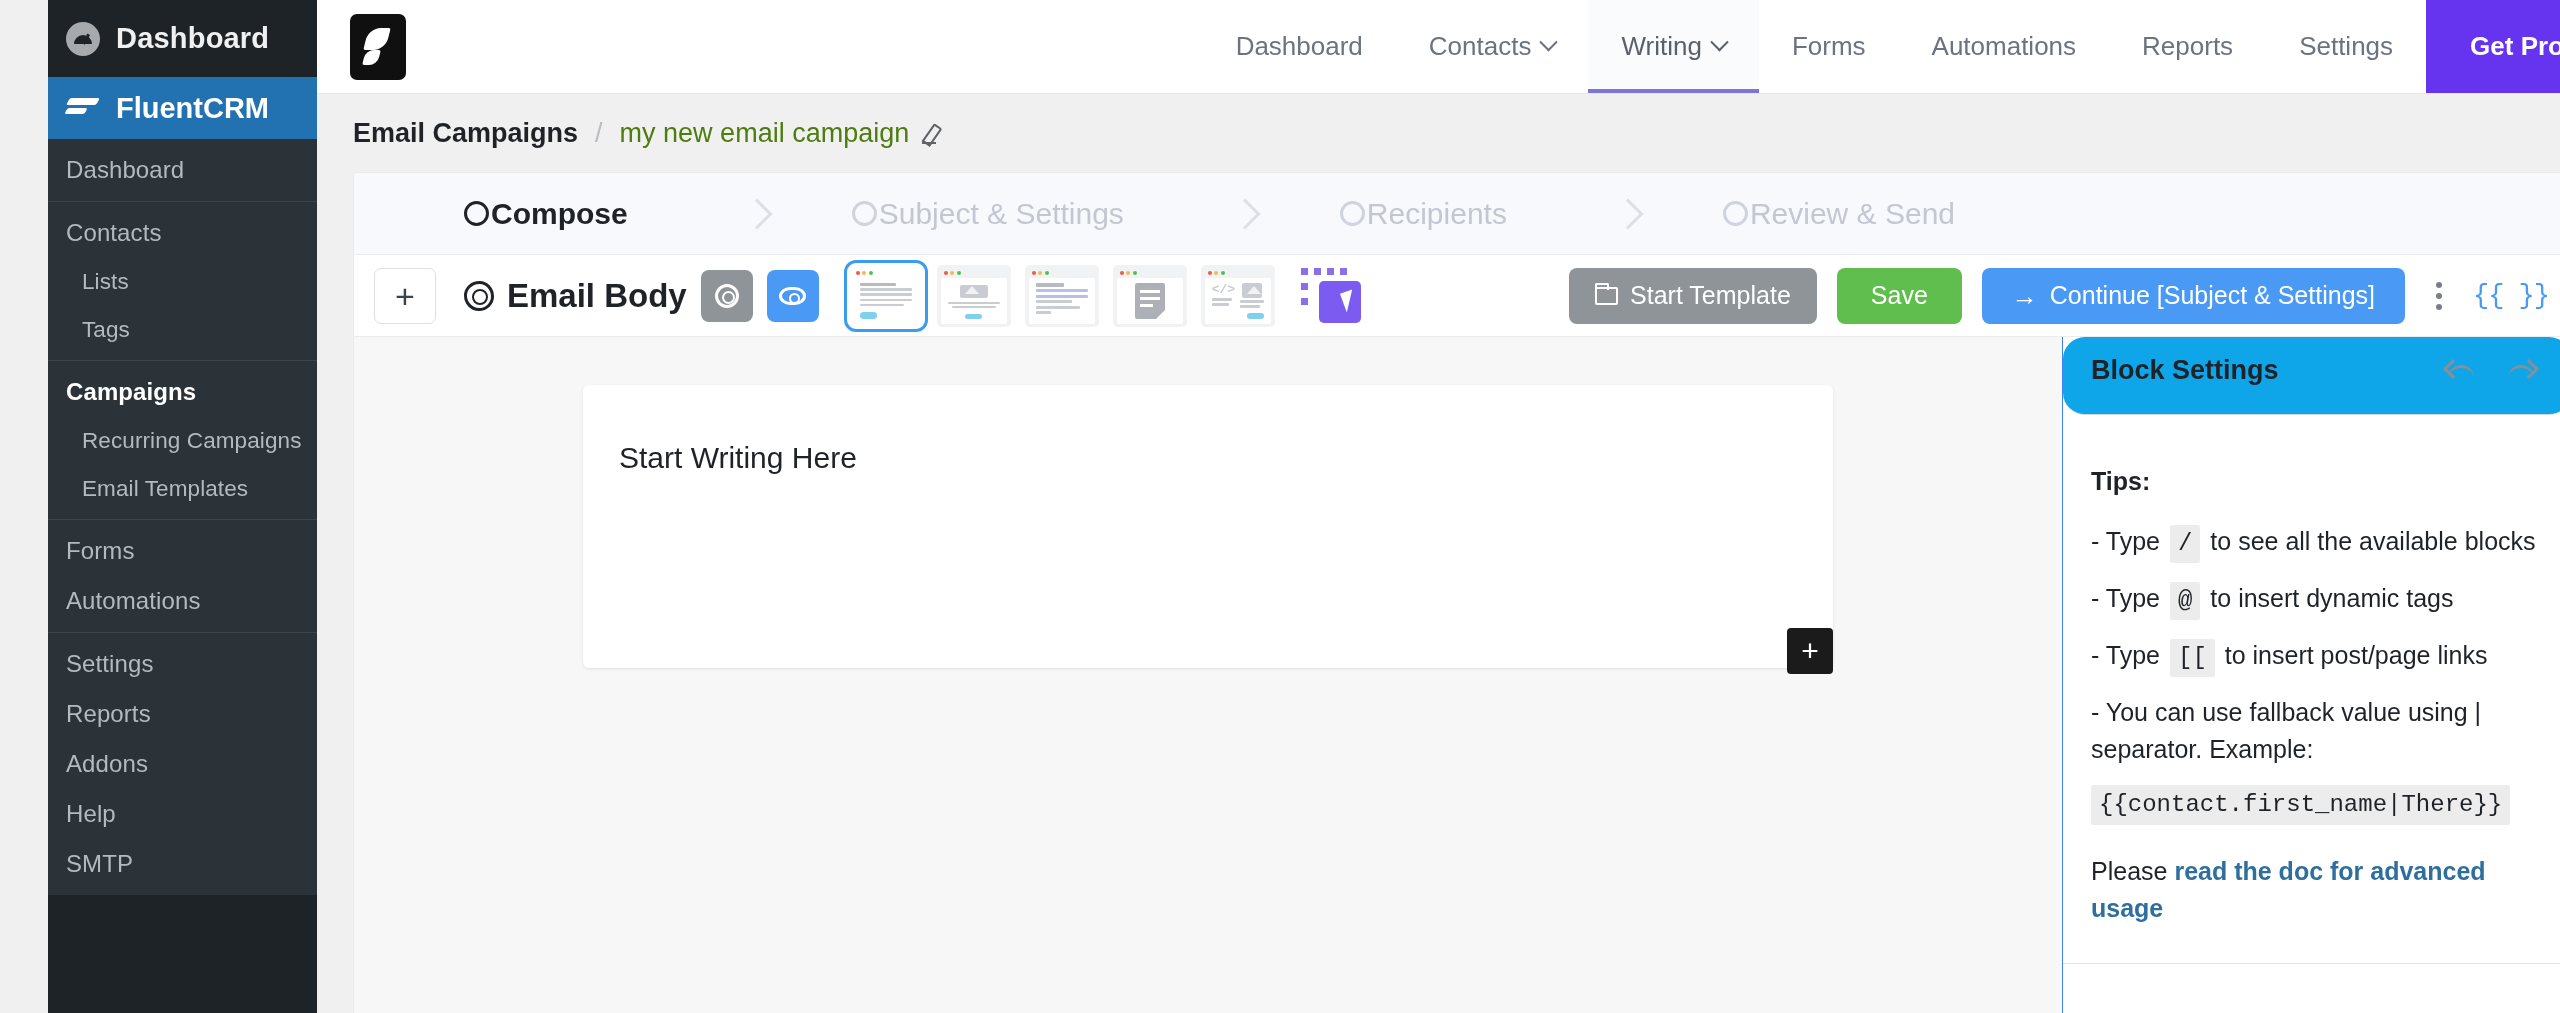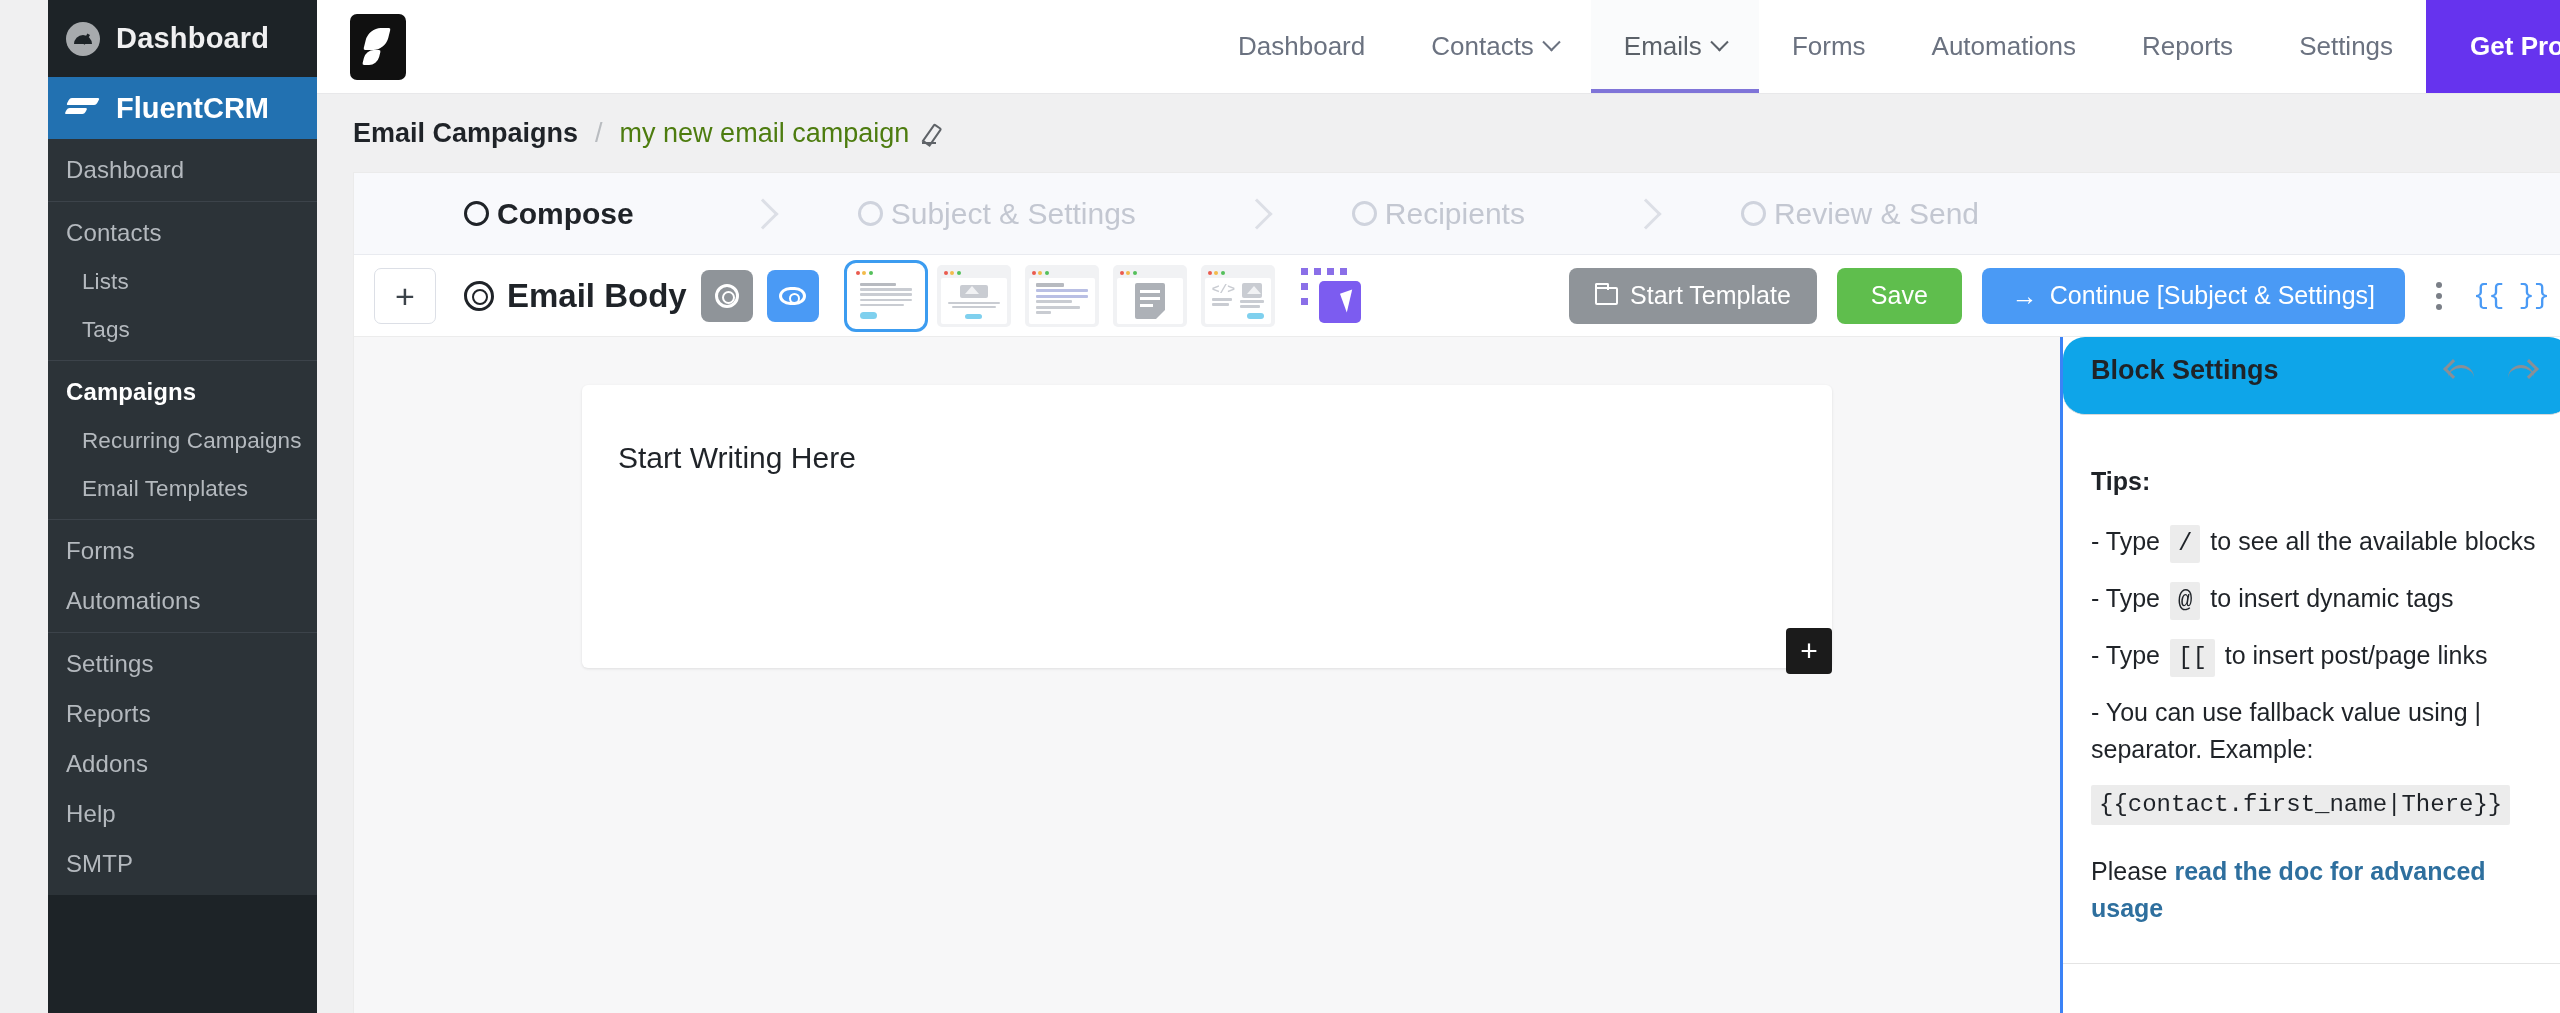--- a/index.html
+++ b/index.html
@@ -174,21 +174,21 @@
   }
 
   
   .steps {
     height: 82px; flex: 0 0 82px;
     background: #f8f9fc;
     display: flex; align-items: center;
     padding-left: 110px;
     border-bottom: 1px solid #e9ebf0;
   }
-  .step { display: flex; align-items: center; gap: 8px; }
+  .step { display: flex; align-items: center; gap: 2px; }
   .step .ring {
     width: 25px; height: 25px; border-radius: 50%;
     border: 3px solid #cfd3dd; flex: 0 0 25px;
   }
   .step .txt { font-size: 30px; color: #c3c7d1; white-space: nowrap; }
   .step.done .ring { border-color: #1f2328; }
   .step.done .txt { color: #1f2328; font-weight: bold; }
   .step-arrow {
     margin: 0 58px;
     width: 22px; height: 22px;
@@ -363,21 +363,21 @@
     font-family: "Liberation Mono", monospace; letter-spacing: -1px;
   }
 
   
   .work { flex: 1 1 auto; min-height: 0; display: flex; }
   .canvas-wrap {
     flex: 1 1 auto; min-width: 0;
     background: #f7f7f8;
     padding: 48px 0 0 0;
     display: flex; justify-content: center;
-    border-right: 3px solid #3b82f6;
+    border-right: 1px solid #3b82f6;
     overflow: hidden;
   }
   .email-card {
     width: 1250px; background: #fff;
     border-radius: 6px;
     box-shadow: 0 1px 3px rgba(0,0,0,.10);
     height: 283px;
     position: relative;
     padding: 56px 36px;
   }
@@ -510,21 +510,21 @@
       <div class="nav-spacer"></div>
       <div class="nav-items">
         <div class="nav-item">
           <span>Dashboard</span>
         </div>
         <div class="nav-item">
           <span>Contacts</span>
           <span class="chev"></span>
         </div>
         <div class="nav-item active">
-          <span>Emails</span>
+          <span>Writing</span>
           <span class="chev"></span>
         </div>
         <div class="nav-item">
           <span>Forms</span>
         </div>
         <div class="nav-item">
           <span>Automations</span>
         </div>
         <div class="nav-item">
           <span>Reports</span>

